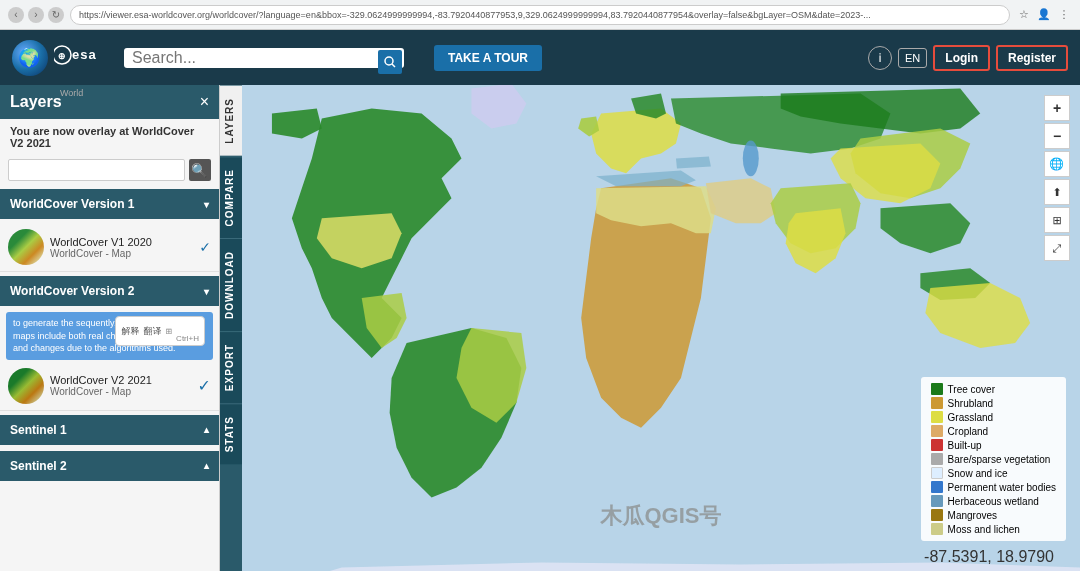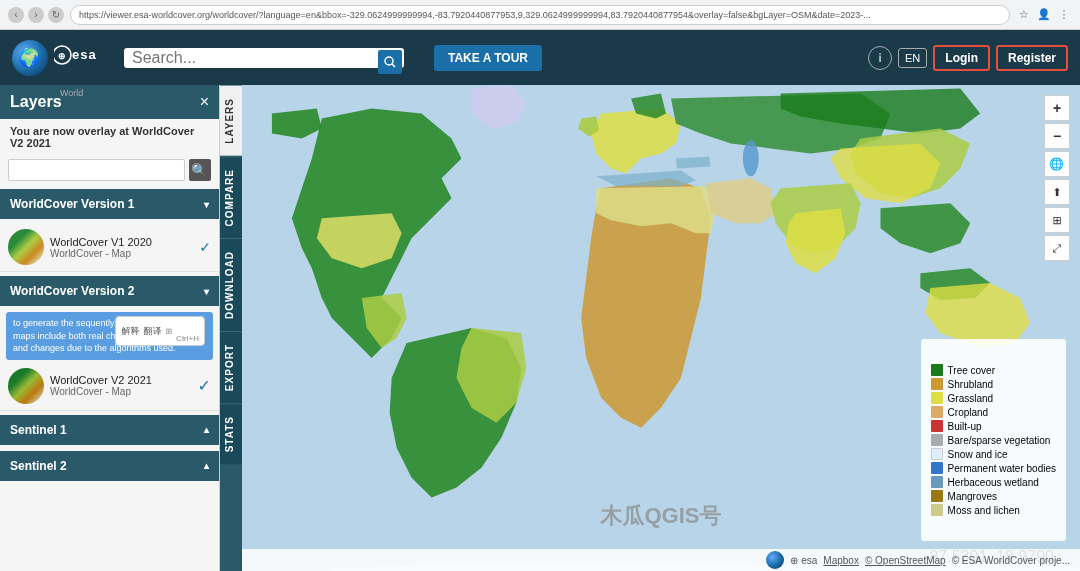--- a/index.html
+++ b/index.html
@@ -66,21 +66,21 @@
     .layer-check { color: #1a6fa8; font-size: 14px; }
 
     
     .map-area { flex: 1; position: relative; background: #b8d4e8; overflow: hidden; }
 
     
     .map-controls { position: absolute; top: 10px; right: 10px; display: flex; flex-direction: column; gap: 2px; z-index: 10; }
     .map-ctrl-btn { width: 26px; height: 26px; background: white; border: 1px solid #ccc; cursor: pointer; display: flex; align-items: center; justify-content: center; font-size: 14px; color: #333; }
 
     
-    .legend { position: absolute; bottom: 30px; right: 14px; background: rgba(255,255,255,0.9); padding: 23px 10px; border-radius: 3px; font-size: 10px; z-index: 10; }
+    .legend { position: absolute; bottom: 30px; right: 14px; background: rgba(255,255,255,0.9); padding: 4px 10px; border-radius: 3px; font-size: 10px; z-index: 10; }
     .legend-item { display: flex; align-items: center; gap: 5px; margin: 2px 0; }
     .legend-color { width: 12px; height: 12px; border-radius: 1px; flex-shrink: 0; }
 
     
     .coords-bar { position: absolute; bottom: 5px; right: 26px; font-size: 16px; color: #333; z-index: 10; }
 
     
     .footer-bar { position: absolute; bottom: 0; left: 0; right: 0; height: 22px; background: rgba(255,255,255,0.85); display: flex; align-items: center; justify-content: flex-end; padding: 0 10px; font-size: 10px; color: #555; gap: 6px; z-index: 10; }
     .footer-logo-small { width: 18px; height: 18px; background: radial-gradient(circle at 35% 35%, #6af, #1a6fa8, #0a3060); border-radius: 50%; }
 
@@ -343,22 +343,15 @@
       </div>
 
       <div class="watermark">
         <span>木瓜QGIS号</span>
       </div>
 
       <div class="coords-bar">
         <span>-87.5391, 18.9790</span>
       </div>
 
-      <div class="footer-bar">
-        <div class="footer-logo-small"></div>
-        <span style="color:#555;">⊕ esa</span>
-        <span style="color:#555; text-decoration:underline; cursor:pointer;">Mapbox</span>
-        <span style="color:#555; text-decoration:underline; cursor:pointer;">© OpenStreetMap</span>
-        <span style="color:#555;">© ESA WorldCover proje...</span>
-      </div>
     </div>
   </div>
 </div>
 
 </body></html>

